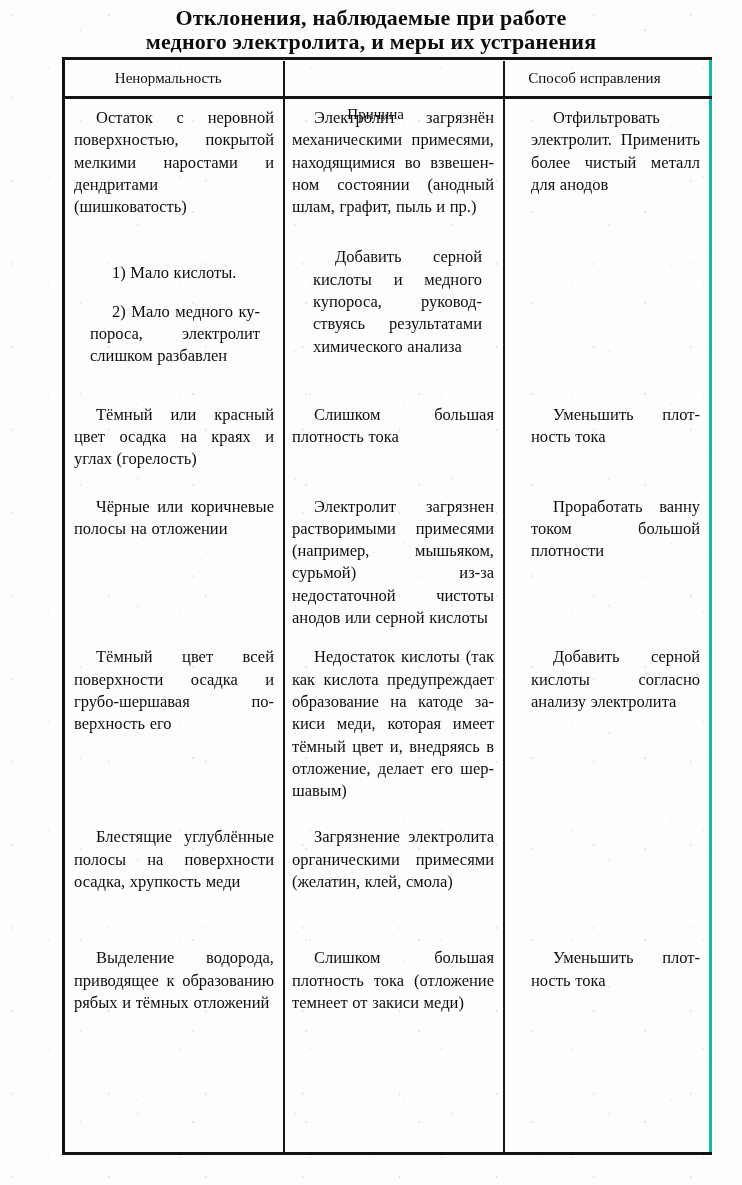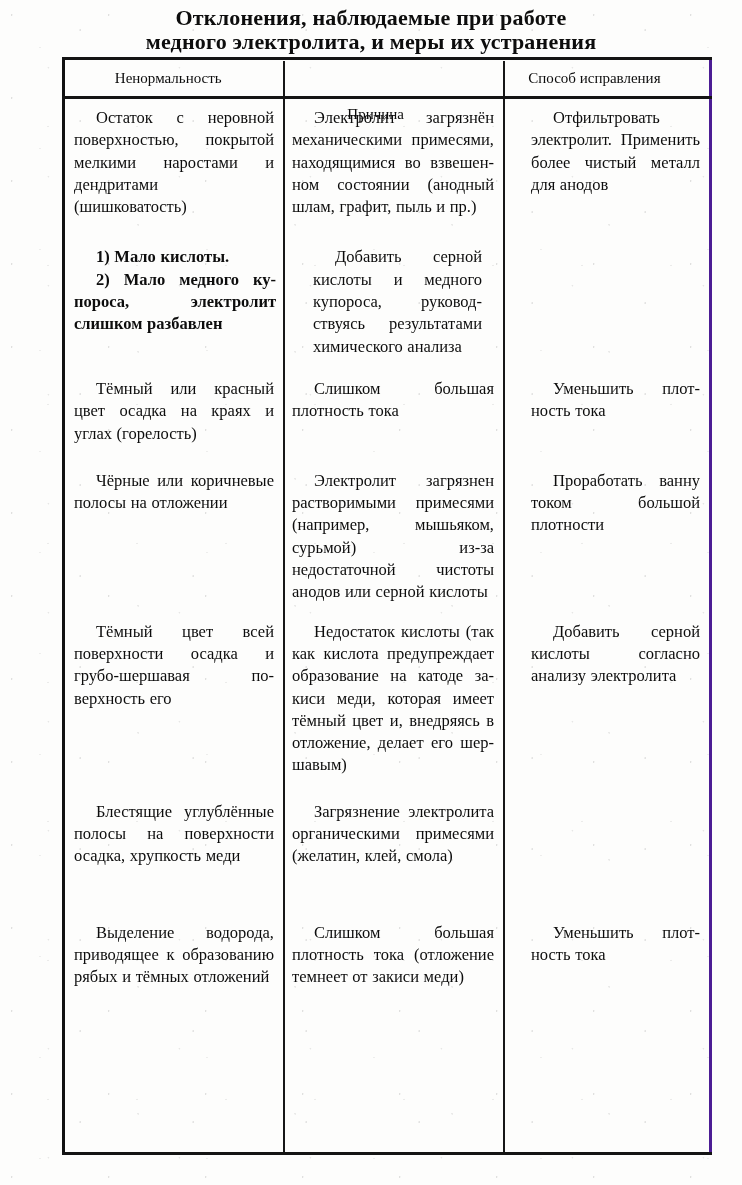--- a/index.html
+++ b/index.html
@@ -52,21 +52,21 @@
   #title .tline { display: block; white-space: nowrap; }
 
   
   #table-wrap {
     position: absolute;
     left: 62px;
     top: 57px;
     width: 650px;
     height: 1098px;
     border-left: 3px solid #111;
-    border-right: 3px solid #4c1d95;
+    border-right: 3px solid #14b8a6;
     box-sizing: border-box;
   }
   .hrule {
     position: absolute;
     left: -3px;
     width: 650px;
     background: #141414;
   }
   #rule-top    { top: 0;    height: 3px; }
   #rule-head   { top: 39px; height: 3px; }
@@ -119,21 +119,21 @@
     text-align: justify;
     text-align-last: left;
     text-indent: 22px;
     padding: 0 9px;
     hyphens: manual;
     word-spacing: .5px;
   }
   .cell.c1 { width: 218px; }
   .cell.c2 { width: 220px; }
   .cell.c3 { width: 206px; padding-left: 28px; }
-  .cell p { margin: 0; font-weight: bold; }
+  .cell p { margin: 16px; }
   .cell p + p { text-indent: 22px; }
 
   
   .row.r1 { padding-top: 8px;  }
   .row.r2 { padding-top: 28px; }
   .row.r3 { padding-top: 26px; }
   .row.r4 { padding-top: 20px; }
   .row.r5 { padding-top: 17px; }
   .row.r6 { padding-top: 25px; }
   .row.r7 { padding-top: 24px; }

